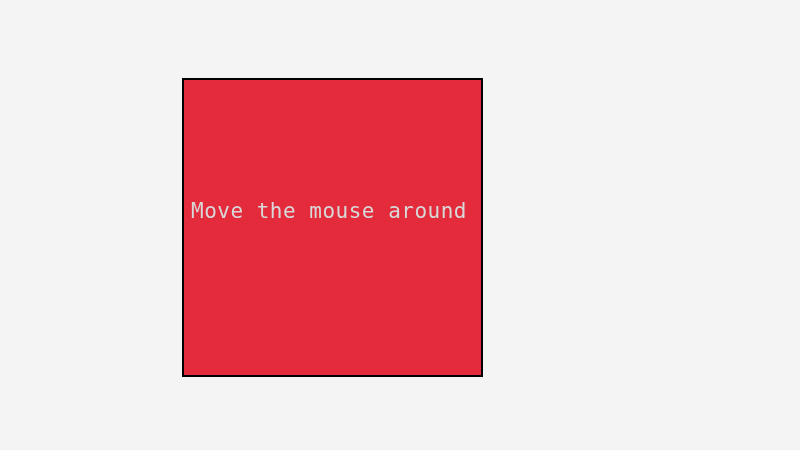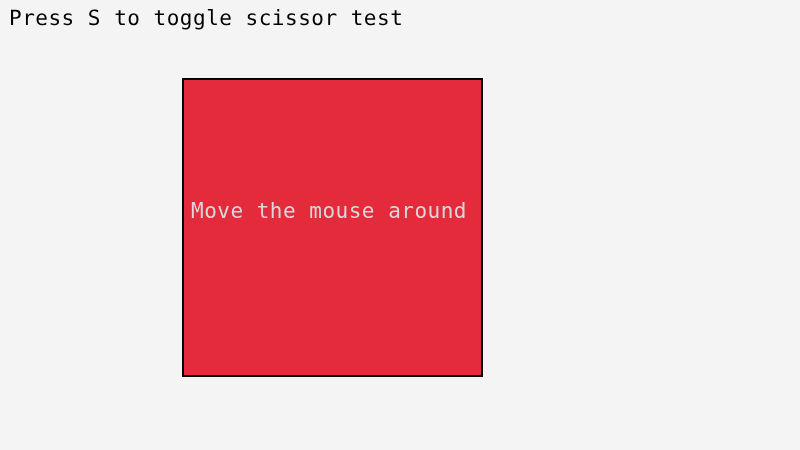--- a/index.html
+++ b/index.html
@@ -63,19 +63,18 @@
     white-space: nowrap;       
     -webkit-font-smoothing: none;
     font-smooth: never;
   }
 </style>
 </head>
 <body>
 
 <div id="app">
 
-  <div class="hint-text">Press S to toggle scissor test</div>
 
   <div class="scissor-area">
     <div class="scissor-label">Move the mouse around to r</div>
   </div>
 
 </div>
 
 </body></html>

